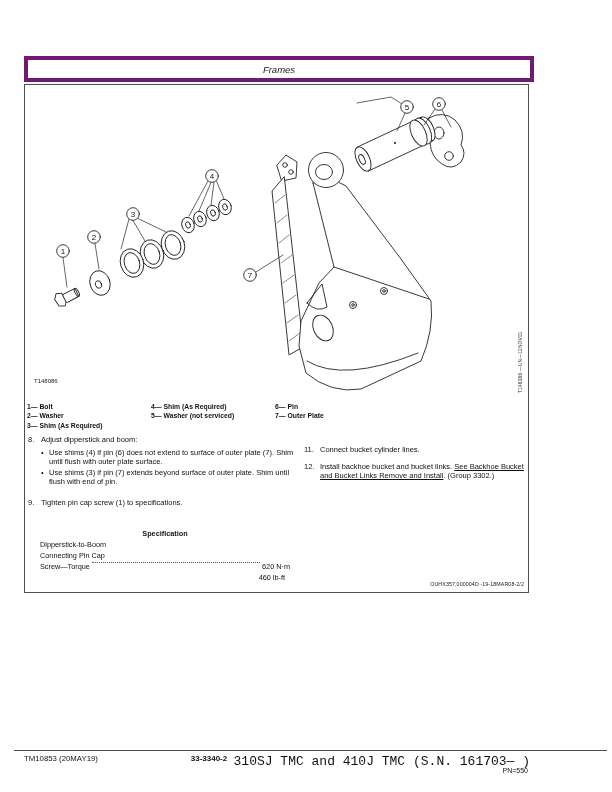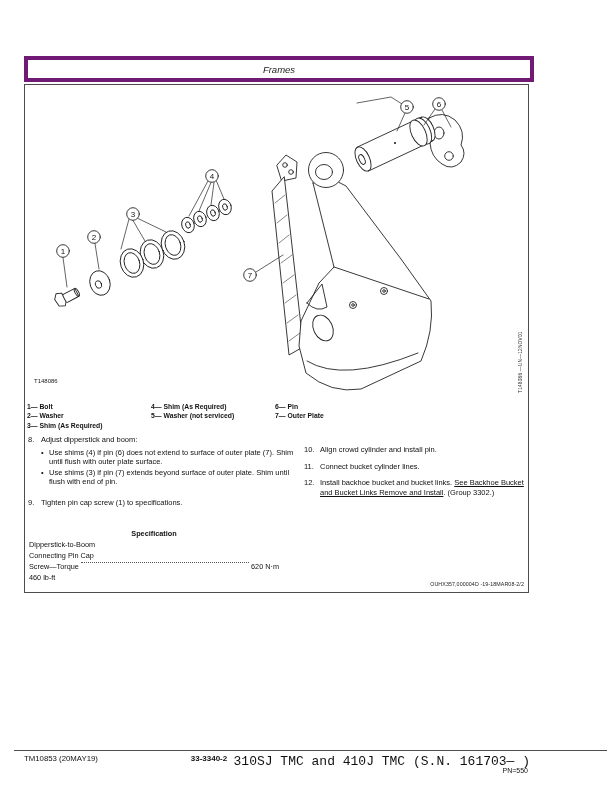--- a/index.html
+++ b/index.html
@@ -37,25 +37,25 @@
   .step{display:flex;}
   .step-num{width:13px;flex:none;}
   .col-right .step-num{width:16px;}
   .step-text{flex:1;}
   .bullets{margin-left:13px;margin-top:3px;}
   .bullet{display:flex;margin-bottom:1px;}
   .bullet-dot{width:8px;flex:none;}
   .step-9{margin-top:11px;}
   .col-right .step{margin-bottom:7px;}
   .ref-link{text-decoration:underline;}
-  .spec{position:absolute;left:4px;top:444px;width:250px;font-size:7.3px;line-height:10.9px;color:#111;}
+  .spec{position:absolute;left:15px;top:444px;width:250px;font-size:7.3px;line-height:10.9px;color:#111;}
   .spec-title{font-weight:bold;text-align:center;}
   .spec-row{display:flex;align-items:flex-start;}
   .spec-leader{flex:1;border-bottom:1px dotted #555;margin:0 2px 2px 2px;min-width:10px;}
-  .spec-imperial{text-align:left;padding-right:5px;}
+  .spec-imperial{text-align:right;padding-right:5px;}
   .doc-ref{position:absolute;right:4px;top:496px;font-size:5.3px;color:#222;letter-spacing:.1px;}
   .footer-rule{position:absolute;left:14px;top:750px;width:593px;height:1px;background:#4d4d4d;}
   .footer-left{position:absolute;left:24px;top:754px;font-size:7.8px;color:#111;}
   .footer-center{position:absolute;left:0;top:754px;width:418px;text-align:center;font-weight:bold;font-size:8px;color:#111;}
   .footer-right{position:absolute;right:82px;top:754px;font-size:13px;color:#111;font-family:Liberation Mono, monospace;}
   .footer-pn{position:absolute;right:84px;top:767px;font-size:7px;color:#111;}
   svg text{font-family:"Liberation Sans", sans-serif;}
 </style>
 </head>
 <body>
@@ -216,24 +216,20 @@
           <span class="step-text">Use shims (3) if pin (7) extends beyond surface of outer plate. Shim until flush with end of pin.</span>
         </div>
       </div>
       <div class="step step-9">
         <span class="step-num">9.</span>
         <span class="step-text">Tighten pin cap screw (1) to specifications.</span>
       </div>
     </div>
     <div class="col-right">
       <div class="step">
-        <span class="step-num">10.</span>
-        <span class="step-text">Align crowd cylinder and install pin.</span>
-      </div>
-      <div class="step">
         <span class="step-num">11.</span>
         <span class="step-text">Connect bucket cylinder lines.</span>
       </div>
       <div class="step">
         <span class="step-num">12.</span>
         <span class="step-text"><span>Install backhoe bucket and bucket links. </span><span class="ref-link">See Backhoe Bucket and Bucket Links Remove and Install</span><span>. (Group 3302.)</span></span>
       </div>
     </div>
   </div>
 

